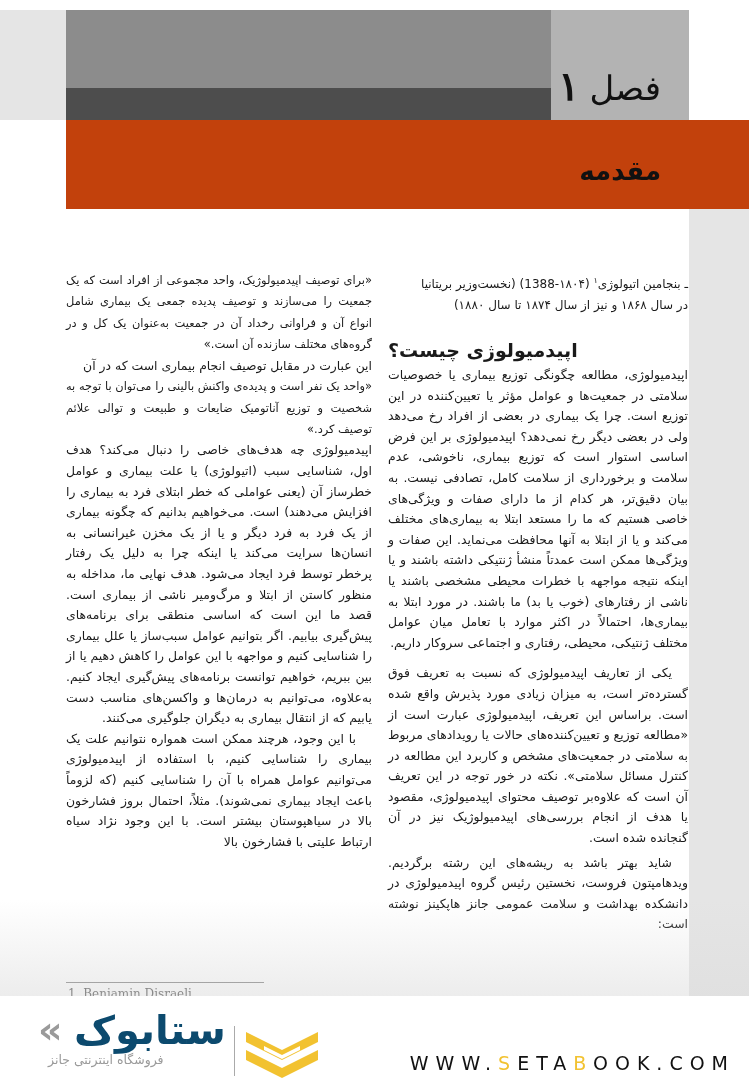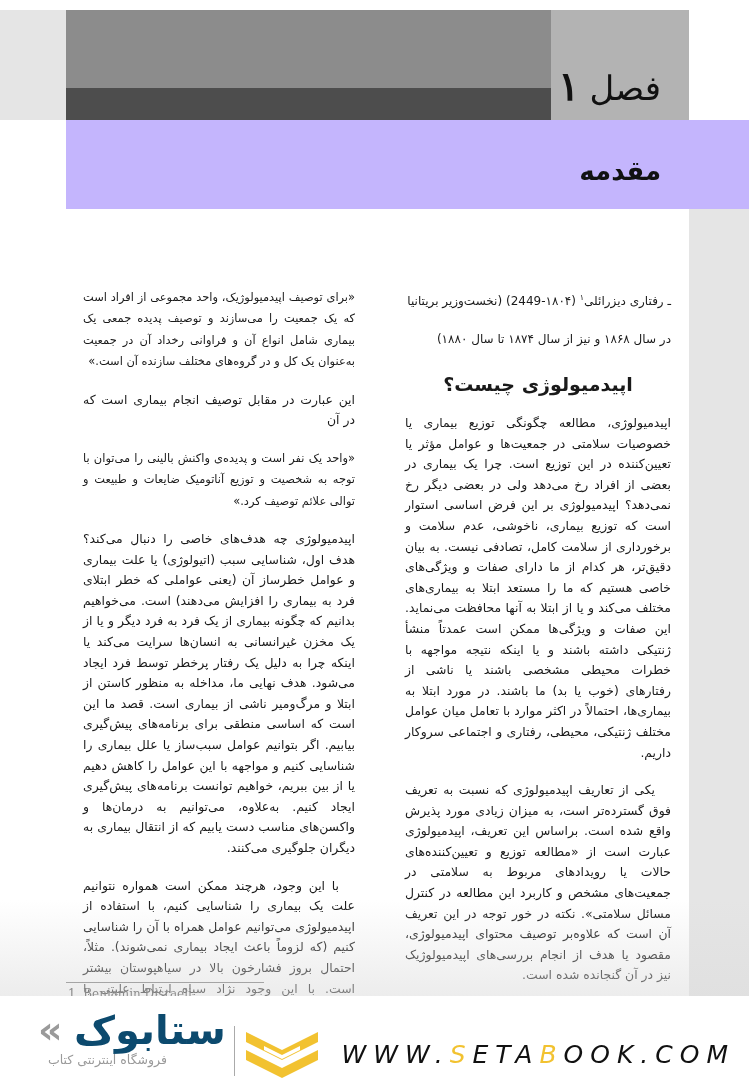--- a/index.html
+++ b/index.html
@@ -14,35 +14,35 @@
   .hdr-left-light { left:0; top:10px; width:66px; height:110px; background:#e5e5e5; }
   .hdr-mid { left:66px; top:10px; width:485px; height:78px; background:#8c8c8c; }
   .hdr-dark { left:66px; top:88px; width:485px; height:32px; background:#4d4d4d; }
   .hdr-chapter { left:551px; top:10px; width:138px; height:110px; background:#b3b3b3; }
   .chapter-label {
     position:absolute; right:28px; top:52px;
     font-family:"DejaVu Serif", serif; font-size:34px; color:#111; direction:rtl;
     display:flex; gap:10px; align-items:baseline;
   }
   .chapter-num { font-size:40px; font-weight:bold; }
-  .title-band { left:66px; top:120px; width:683px; height:89px; background:#c4b5fd; }
+  .title-band { left:66px; top:120px; width:683px; height:89px; background:#c2410c; }
   .page-title {
     position:absolute; right:88px; top:36px; font-size:26px; font-weight:bold; direction:rtl; color:#111;
   }
   .right-margin { left:689px; top:209px; width:60px; height:790px; background:#e5e5e5; }
 
   .col { direction:rtl; text-align:justify; font-size:12.4px; line-height:20.6px; }
-  .col p { margin:17px; }
+  .col p { margin:0; }
   .col-right { left:388px; top:270px; width:300px; }
   .col-left { left:66px; top:270px; width:306px; }
 
   .epigraph { font-size:12px; line-height:21px; text-align:right; }
   .epigraph .first { font-style:italic; }
   .section-head {
-    font-size:19px; font-weight:bold; text-align:center; margin:22px 0 3px 0 !important; line-height:24px;
+    font-size:19px; font-weight:bold; text-align:left; margin:22px 0 3px 0 !important; line-height:24px;
   }
   .indent { text-indent:16px; }
   .quote { font-size:11.4px; line-height:21.4px; }
   sup { font-size:8px; }
 
   .footnote-rule { left:66px; top:982px; width:198px; height:1px; background:#777; }
   .footnote { left:68px; top:987px; font-family:"DejaVu Serif", serif; font-size:12px; color:#333; }
 
   
   .fade { left:0; top:900px; width:749px; height:100px;
@@ -54,23 +54,22 @@
   .logo-text {
     position:absolute; left:0; top:0; font-size:40px; font-weight:bold; letter-spacing:-1px;
     color:#0c4a6e; direction:rtl; line-height:44px;
   }
   .logo-arrows { position:absolute; left:4px; top:2px; font-size:38px; color:#9a9a9a; font-weight:bold; line-height:40px; }
   .logo-sub { position:absolute; left:14px; top:44px; font-size:12.5px; color:#9a9a9a; direction:rtl; }
   .logo-divider { position:absolute; left:200px; top:18px; width:1px; height:50px; background:#aaa; }
   .logo-mark { position:absolute; left:210px; top:20px; width:76px; height:52px; }
   .store-name { position:absolute; right:16px; top:14px; font-size:20px; direction:rtl; color:#111; }
   .store-url {
-    position:absolute; right:14px; top:44px; font-size:25px; letter-spacing:7px; color:#111;
+    position:absolute; right:14px; top:56px; font-size:19px; letter-spacing:7px; color:#111;
     font-family:"DejaVu Sans", sans-serif;
-    font-style:italic;
   }
   .store-url .hl { color:#f2c230; }
 </style>
 </head>
 <body>
 
 <div class="abs hdr-left-light"></div>
 <div class="abs hdr-mid"></div>
 <div class="abs hdr-dark"></div>
 <div class="abs hdr-chapter">
@@ -79,21 +78,21 @@
     <span class="chapter-num">۱</span>
   </div>
 </div>
 <div class="abs title-band">
   <div class="page-title">مقدمه</div>
 </div>
 <div class="abs right-margin"></div>
 
 <div class="abs col col-right">
   <div class="epigraph">
-    <p><span>ـ رفتاری دیزرائلی</span><sup>۱</sup> <span>(۱۸۰۴-2449) (نخست‌وزیر بریتانیا</span></p>
+    <p><span>ـ بنجامین اتیولوژی</span><sup>۱</sup> <span>(۱۸۰۴-1388) (نخست‌وزیر بریتانیا</span></p>
     <p>در سال ۱۸۶۸ و نیز از سال ۱۸۷۴ تا سال ۱۸۸۰)</p>
   </div>
   <p class="section-head">اپیدمیولوژی چیست؟</p>
   <p>اپیدمیولوژی، مطالعه چگونگی توزیع بیماری یا خصوصیات سلامتی در جمعیت‌ها و عوامل مؤثر یا تعیین‌کننده در این توزیع است. چرا یک بیماری در بعضی از افراد رخ می‌دهد ولی در بعضی دیگر رخ نمی‌دهد؟ اپیدمیولوژی بر این فرض اساسی استوار است که توزیع بیماری، ناخوشی، عدم سلامت و برخورداری از سلامت کامل، تصادفی نیست. به بیان دقیق‌تر، هر کدام از ما دارای صفات و ویژگی‌های خاصی هستیم که ما را مستعد ابتلا به بیماری‌های مختلف می‌کند و یا از ابتلا به آنها محافظت می‌نماید. این صفات و ویژگی‌ها ممکن است عمدتاً منشأ ژنتیکی داشته باشند و یا اینکه نتیجه مواجهه با خطرات محیطی مشخصی باشند یا ناشی از رفتارهای (خوب یا بد) ما باشند. در مورد ابتلا به بیماری‌ها، احتمالاً در اکثر موارد با تعامل میان عوامل مختلف ژنتیکی، محیطی، رفتاری و اجتماعی سروکار داریم.</p>
   <p class="indent" style="margin-top:10px">یکی از تعاریف اپیدمیولوژی که نسبت به تعریف فوق گسترده‌تر است، به میزان زیادی مورد پذیرش واقع شده است. براساس این تعریف، اپیدمیولوژی عبارت است از «مطالعه توزیع و تعیین‌کننده‌های حالات یا رویدادهای مربوط به سلامتی در جمعیت‌های مشخص و کاربرد این مطالعه در کنترل مسائل سلامتی». نکته در خور توجه در این تعریف آن است که علاوه‌بر توصیف محتوای اپیدمیولوژی، مقصود یا هدف از انجام بررسی‌های اپیدمیولوژیک نیز در آن گنجانده شده است.</p>
   <p class="indent" style="margin-top:4px">شاید بهتر باشد به ریشه‌های این رشته برگردیم. ویدهامپتون فروست، نخستین رئیس گروه اپیدمیولوژی در دانشکده بهداشت و سلامت عمومی جانز هاپکینز نوشته است:</p>
 </div>
 
 <div class="abs col col-left">
   <p class="quote">«برای توصیف اپیدمیولوژیک، واحد مجموعی از افراد است که یک جمعیت را می‌سازند و توصیف پدیده جمعی یک بیماری شامل انواع آن و فراوانی رخداد آن در جمعیت به‌عنوان یک کل و در گروه‌های مختلف سازنده آن است.»</p>
@@ -105,21 +104,21 @@
 
 <div class="abs footnote-rule"></div>
 <div class="abs footnote">1. Benjamin Disraeli</div>
 
 <div class="abs fade"></div>
 
 <div class="abs banner">
   <div class="logo-wrap">
     <span class="logo-arrows">«</span>
     <span class="logo-text" style="left:40px">ستابوک</span>
-    <span class="logo-sub">فروشگاه اینترنتی کتاب</span>
+    <span class="logo-sub">فروشگاه اینترنتی جانز</span>
     <span class="logo-divider"></span>
     <svg class="logo-mark" viewBox="0 0 76 52">
       <polygon points="2,4 38,22 74,4 74,14 38,32 2,14" fill="#f2c230"></polygon>
       <polygon points="2,22 38,40 74,22 74,32 38,50 2,32" fill="#f2c230"></polygon>
       <polygon points="20,18 38,27 56,18 56,22 38,31 20,22" fill="#ffffff"></polygon>
     </svg>
   </div>
   <div class="store-url">
     <span>WWW.</span><span class="hl">S</span><span>ETA</span><span class="hl">B</span><span>OOK.COM</span>
   </div>

